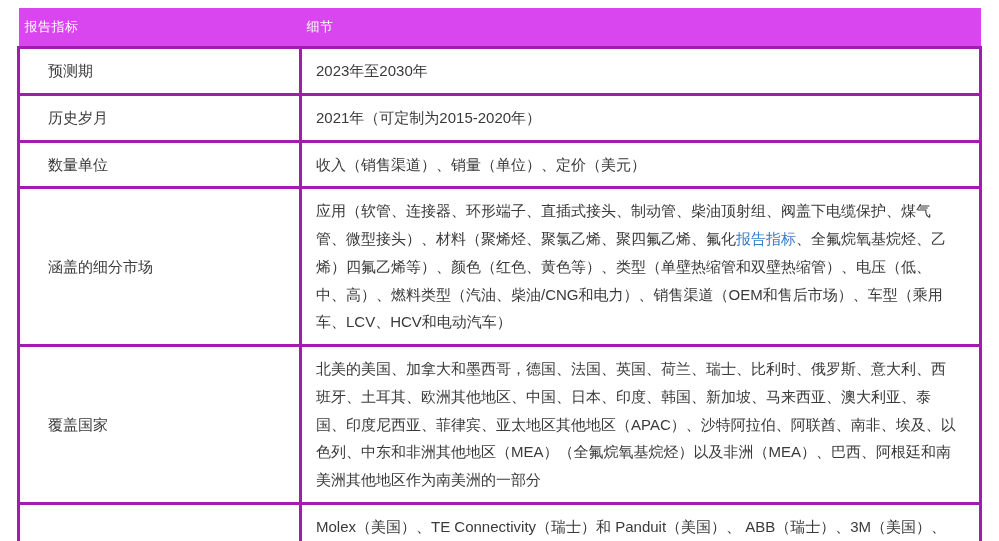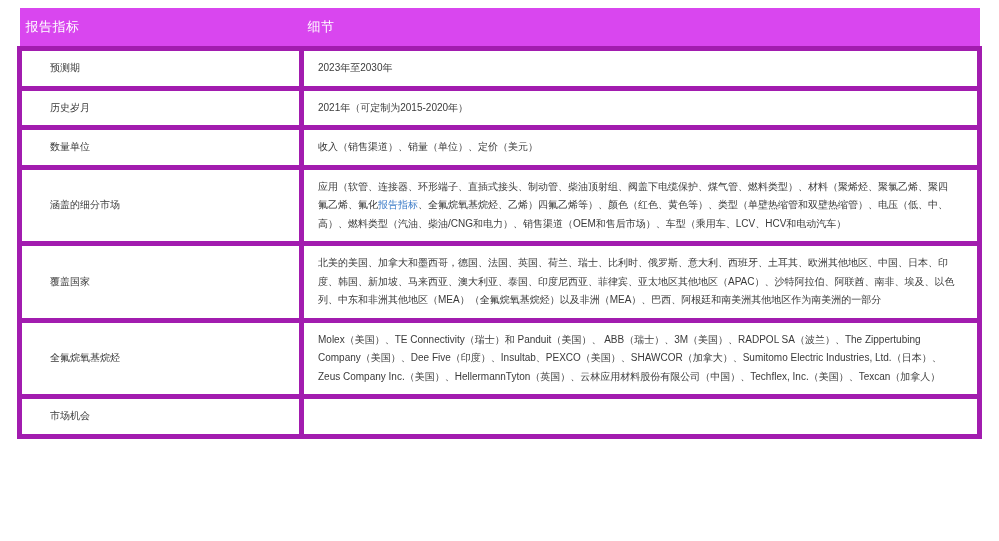--- a/index.html
+++ b/index.html
@@ -26,22 +26,22 @@
     font-size: 13px;
     font-weight: normal;
     padding: 10px 6px;
     text-align: left;
     letter-spacing: 0.5px;
   }
   .report-table th.col-metric {
     width: 270px;
   }
   .report-table td {
-    border: 5px solid #a21caf;
-    font-size: 10px;
+    border: 3px solid #a21caf;
+    font-size: 15px;
     line-height: 1.85;
     vertical-align: middle;
     color: #3a3a3a;
   }
   .report-table td.metric {
     width: 270px;
     padding: 8px 0 8px 28px;
     white-space: nowrap;
   }
   .report-table td.detail {
@@ -69,21 +69,21 @@
       <tr>
         <td class="metric">历史岁月</td>
         <td class="detail"><span>2021年（可定制为2015-2020年）</span></td>
       </tr>
       <tr>
         <td class="metric">数量单位</td>
         <td class="detail"><span>收入（销售渠道）、销量（单位）、定价（美元）</span></td>
       </tr>
       <tr>
         <td class="metric">涵盖的细分市场</td>
-        <td class="detail"><span>应用（软管、连接器、环形端子、直插式接头、制动管、柴油顶射组、阀盖下电缆保护、煤气管、燃料类型）、材料（聚烯烃、聚氯乙烯、聚四氟乙烯、氟化</span><span class="hl">报告指标</span><span>、全氟烷氧基烷烃、乙烯）四氟乙烯等）、颜色（红色、黄色等）、类型（单壁热缩管和双壁热缩管）、电压（低、中、高）、燃料类型（汽油、柴油/CNG和电力）、销售渠道（OEM和售后市场）、车型（乘用车、LCV、HCV和电动汽车）</span></td>
+        <td class="detail"><span>应用（软管、连接器、环形端子、直插式接头、制动管、柴油顶射组、阀盖下电缆保护、煤气管、微型接头）、材料（聚烯烃、聚氯乙烯、聚四氟乙烯、氟化</span><span class="hl">报告指标</span><span>、全氟烷氧基烷烃、乙烯）四氟乙烯等）、颜色（红色、黄色等）、类型（单壁热缩管和双壁热缩管）、电压（低、中、高）、燃料类型（汽油、柴油/CNG和电力）、销售渠道（OEM和售后市场）、车型（乘用车、LCV、HCV和电动汽车）</span></td>
       </tr>
       <tr>
         <td class="metric">覆盖国家</td>
         <td class="detail"><span>北美的美国、加拿大和墨西哥，德国、法国、英国、荷兰、瑞士、比利时、俄罗斯、意大利、西班牙、土耳其、欧洲其他地区、中国、日本、印度、韩国、新加坡、马来西亚、澳大利亚、泰国、印度尼西亚、菲律宾、亚太地区其他地区（APAC）、沙特阿拉伯、阿联酋、南非、埃及、以色列、中东和非洲其他地区（MEA）（全氟烷氧基烷烃）以及非洲（MEA）、巴西、阿根廷和南美洲其他地区作为南美洲的一部分</span></td>
       </tr>
       <tr>
         <td class="metric">全氟烷氧基烷烃</td>
         <td class="detail"><span>Molex（美国）、TE Connectivity（瑞士）和 Panduit（美国）、 ABB（瑞士）、3M（美国）、RADPOL SA（波兰）、The Zippertubing Company（美国）、Dee Five（印度）、Insultab、PEXCO（美国）、SHAWCOR（加拿大）、Sumitomo Electric Industries, Ltd.（日本）、Zeus Company Inc.（美国）、HellermannTyton（英国）、云林应用材料股份有限公司（中国）、Techflex, Inc.（美国）、Texcan（加拿人）</span></td>
       </tr>
       <tr>

